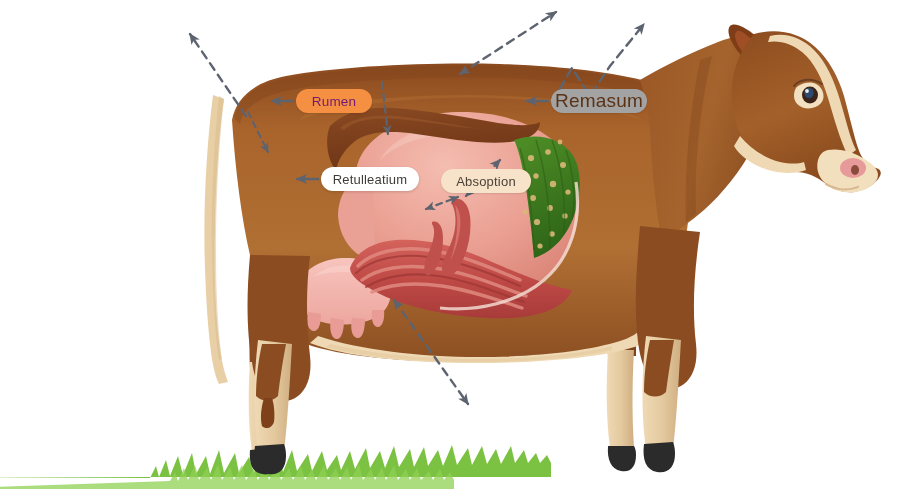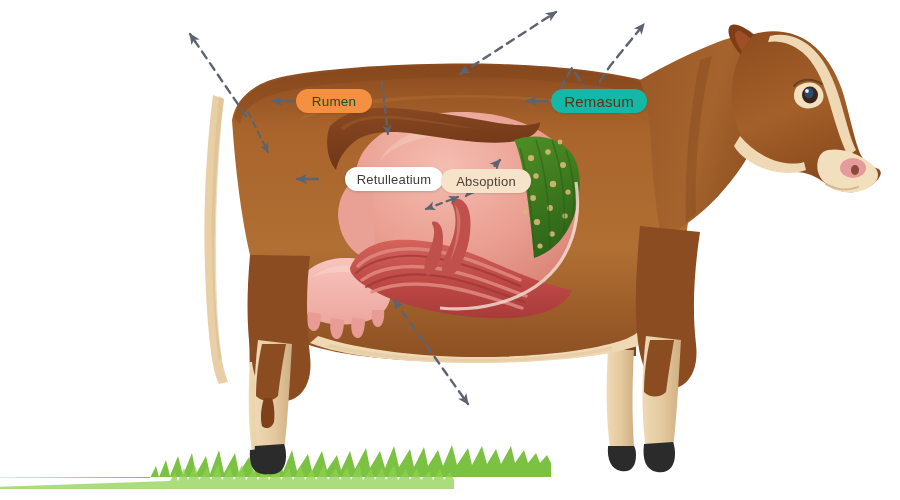--- a/index.html
+++ b/index.html
@@ -18,33 +18,32 @@
     position:absolute;
     display:flex;align-items:center;justify-content:center;
     border-radius:14px;
     white-space:nowrap;
     letter-spacing:.2px;
     box-sizing:border-box;
     user-select:none;
   }
   .label-rumen{
     left:296px;top:89px;width:76px;height:24px;
-    background:#f59042;color:#14532d;font-size:13.5px;
+    background:#f59042;color:#701a75;font-size:13.5px;
     box-shadow:0 1px 2px rgba(0,0,0,.10);
   }
   .label-remasum{
     left:551px;top:89px;width:96px;height:24px;
-    background:#14b8a6;color:#5a3316;font-size:15px;
+    background:#a3a3a3;color:#5a3316;font-size:19px;
     box-shadow:0 1px 2px rgba(0,0,0,.10);
   }
   .label-retulleatium{
     left:321px;top:167px;width:98px;height:24px;
     background:#ffffff;color:#3f3b38;font-size:13px;
     box-shadow:0 1px 3px rgba(0,0,0,.16);
-    margin-left:24px;
   }
   .label-absoption{
     left:441px;top:169px;width:90px;height:24px;
     background:#f7e3c9;color:#4a4137;font-size:13px;
     box-shadow:0 1px 2px rgba(0,0,0,.10);
   }
 </style>
 </head>
 <body>
 

